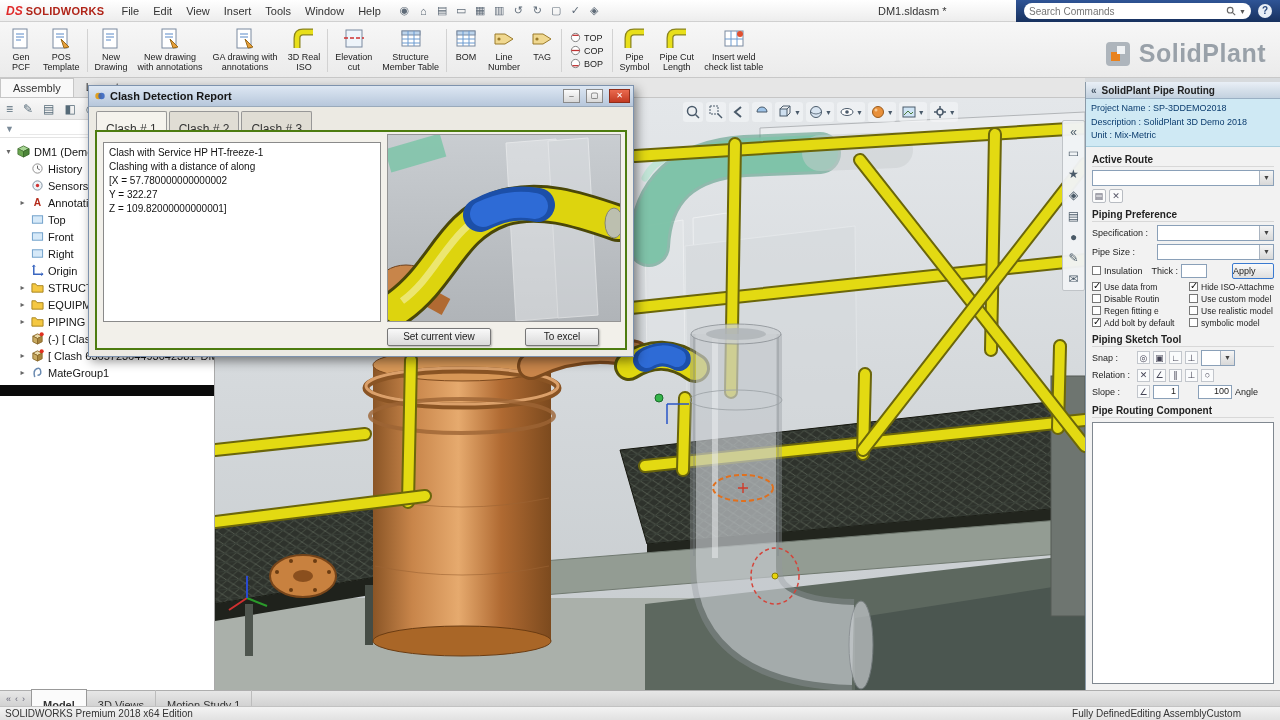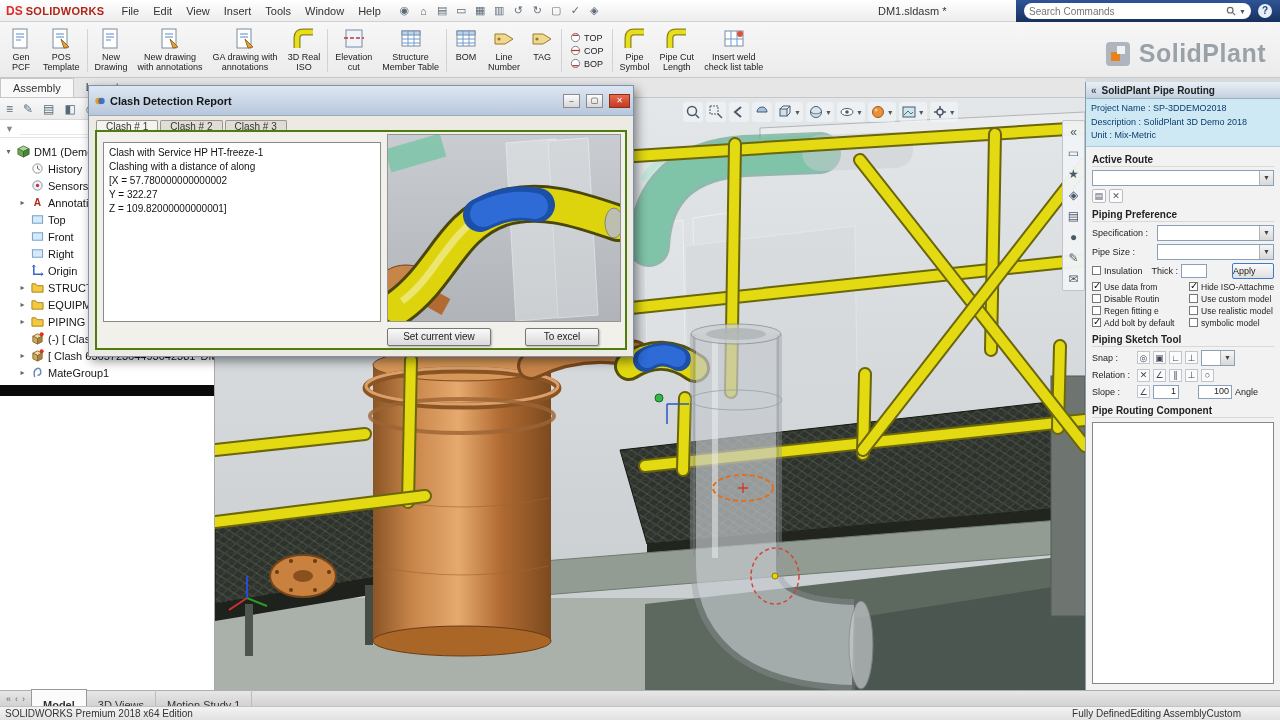--- a/index.html
+++ b/index.html
@@ -4,21 +4,21 @@
 <style>
   * { box-sizing: border-box; margin: 0; padding: 0; }
   html,body { width:1280px; height:720px; overflow:hidden; }
   body { position:relative; font-family:"Liberation Sans", sans-serif; background:#d7dadd; }
 
   
   .menubar { position:absolute; top:0; left:0; right:0; height:22px;
     background:linear-gradient(#ffffff,#ededed); border-bottom:1px solid #d0d0d0;
     display:flex; align-items:center; font-size:11px; color:#333; z-index:40; }
   .logo { display:flex; align-items:baseline; gap:3px; padding:0 10px 0 6px; }
-  .logo-mark { color:#e02a2a; font-weight:bold; font-size:12px; }
+  .logo-mark { color:#e02a2a; font-weight:bold; font-style:italic; font-size:12px; }
   .logo-text { color:#b02418; font-weight:bold; font-size:11px; letter-spacing:.3px; }
   .menu-item { padding:0 7px; line-height:22px; cursor:default; }
   .mb-icons { display:flex; align-items:center; gap:2px; margin-left:8px; }
   .mb-icon { width:17px; height:17px; display:flex; align-items:center; justify-content:center;
     color:#5f6b78; font-size:11px; border-radius:2px; }
   .doc-title { position:absolute; left:878px; top:0; line-height:22px; font-size:11px; color:#333; }
   .search-area { position:absolute; right:0; top:0; width:264px; height:22px;
     background:linear-gradient(#2f5496,#17315f); display:flex; align-items:center;
     padding:0 8px; gap:7px; }
   .search-box { flex:1; height:16px; background:#fff; border-radius:8px; display:flex;
@@ -108,28 +108,28 @@
   .cg-item { display:flex; align-items:center; gap:3px; white-space:nowrap; overflow:hidden; }
   .cbx { width:9px; height:9px; border:1px solid #777; background:#fff; flex:0 0 9px; position:relative; }
   .cbx.checked::after { content:"\2713"; position:absolute; top:-3px; left:0; font-size:10px; color:#111; }
   .glyph-ic { width:13px; height:13px; border:1px solid #c2c6cc; background:#fafbfc; color:#445;
     font-size:9px; display:flex; align-items:center; justify-content:center; }
   .component-box { flex:1; background:#fff; border:1px solid #808890; margin-top:1px; }
 
   
   .dialog { position:absolute; left:88px; top:85px; width:546px; height:272px; z-index:50;
     background:#eceae3; border:1px solid #7d92ad; box-shadow:3px 4px 10px rgba(0,0,0,.45); }
-  .dlg-title { height:30px; background:linear-gradient(#dde7f3,#b7c7db); border-bottom:1px solid #9aaabb;
+  .dlg-title { height:21px; background:linear-gradient(#dde7f3,#b7c7db); border-bottom:1px solid #9aaabb;
     display:flex; align-items:center; gap:4px; padding:0 3px 0 5px; }
   .dlg-title-text { flex:1; font-size:11px; font-weight:bold; color:#161616; }
   .dlg-btn { width:17px; height:14px; border:1px solid #8a8a8a; background:linear-gradient(#fcfcfc,#d8d8d8);
     font-size:8px; line-height:12px; text-align:center; color:#333; margin-left:2px; }
   .dlg-btn.close { width:21px; background:linear-gradient(#ea6a4e,#c23a22); color:#fff; border-color:#8f2d1a; }
   .dlg-tabs { display:flex; padding:4px 0 0 7px; gap:2px; }
-  .dlg-tab { font-size:10px; padding:0 9px; background:#e0ddd4; border:1px solid #979797;
+  .dlg-tab { font-size:12px; padding:10px 9px; background:#e0ddd4; border:1px solid #979797;
     border-bottom:none; border-radius:2px 2px 0 0; color:#333; }
   .dlg-tab.active { background:#f5f3ed; }
   .dlg-content { position:absolute; left:6px; right:6px; top:44px; bottom:6px;
     border:2px solid #4d7c0f; background:#f2f0ea; }
   .dlg-report { position:absolute; left:6px; top:10px; width:278px; height:180px; background:#fff;
     border:1px solid #8a8a8a; font-size:10px; line-height:1.4; padding:3px 5px; color:#111; overflow:hidden; }
   .dlg-preview { position:absolute; left:290px; top:2px; width:234px; height:188px; border:1px solid #949494; }
   .dlg-button { position:absolute; top:196px; height:18px; font-size:10px; text-align:center;
     line-height:16px; color:#222; background:linear-gradient(#f9f9f9,#dadada); border:1px solid #777;
     border-radius:2px; box-shadow:1px 1px 2px rgba(0,0,0,.25); }

